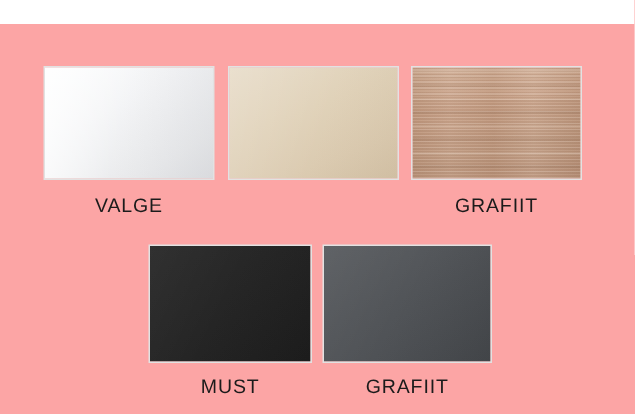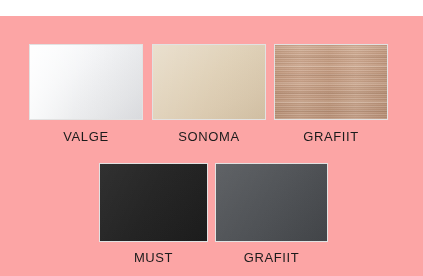--- a/index.html
+++ b/index.html
@@ -90,21 +90,20 @@
     <div class="swatch-chip" style="background:linear-gradient(150deg,#FBFCFD 0%,#F2F3F5 38%,#E6E7E9 78%,#DCDDE0 100%);">
       <span class="swatch-grain" style="background:linear-gradient(100deg,rgba(255,255,255,0.85) 0%,rgba(255,255,255,0.15) 45%,rgba(210,212,216,0.30) 100%);"></span>
     </div>
     <div class="swatch-label">VALGE</div>
   </div>
 
   <div class="swatch-cell" id="cell-sonoma">
     <div class="swatch-chip" style="background:linear-gradient(160deg,#E4D7C1 0%,#DFD0B6 40%,#DAC9AE 75%,#D4C2A6 100%);">
       <span class="swatch-grain" style="background:linear-gradient(110deg,rgba(255,255,255,0.22) 0%,rgba(255,255,255,0.04) 55%,rgba(180,162,136,0.12) 100%);"></span>
     </div>
-    <div class="swatch-label">SONOMA</div>
   </div>
 
   <div class="swatch-cell" id="cell-grandson">
     <div class="swatch-chip" style="background:linear-gradient(170deg,#CCA88E 0%,#C8A086 35%,#C09A80 70%,#BB937A 100%);">
       <span class="swatch-grain" style="background:
               repeating-linear-gradient(0deg,
                 rgba(255,255,255,0.14) 0px,
                 rgba(255,255,255,0.14) 1px,
                 rgba(138,100,78,0.13) 1px,
                 rgba(138,100,78,0.13) 2px,

